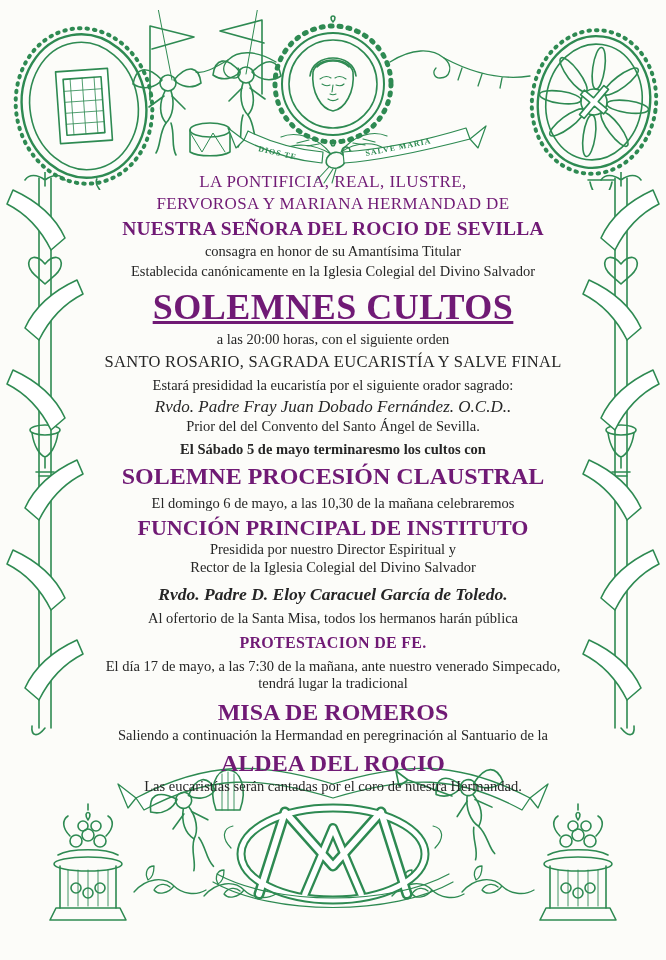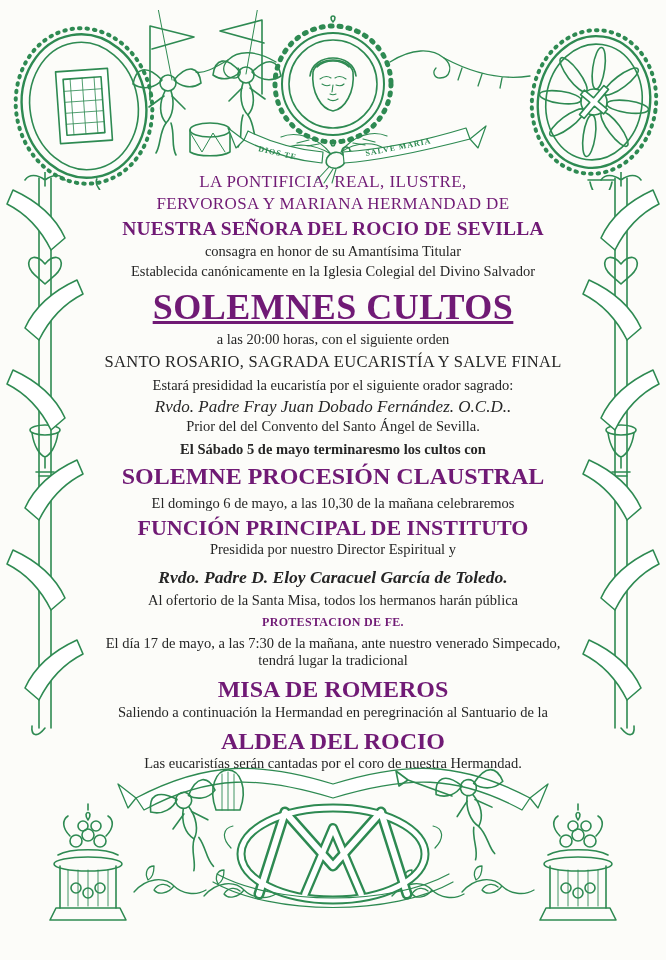--- a/index.html
+++ b/index.html
@@ -31,21 +31,21 @@
   .l-small-green{font-size:17px; line-height:1.28; letter-spacing:.4px;}
   .l-name{font-size:19.5px; font-weight:bold; letter-spacing:.2px; line-height:1.25; margin-top:2px !important;}
   .l-sub{font-size:14.5px; line-height:1.22; margin-top:2px !important;}
   .l-body{font-size:14.5px; line-height:1.22;}
   .h-cultos{font-size:36px; font-weight:bold; letter-spacing:.5px; line-height:1.15; margin-top:7px !important; margin-bottom:2px !important;text-decoration:underline;}
   .l-order{font-size:16.5px; letter-spacing:.3px; line-height:1.3; margin-top:3px !important;}
   .l-orator{font-size:17px; font-weight:normal; font-style:italic; line-height:1.25; margin-top:2px !important;}
   .h-proc{font-size:24px; font-weight:bold; line-height:1.2; margin-top:3px !important;}
   .h-func{font-size:22px; font-weight:bold; line-height:1.2; margin-top:2px !important;}
   .l-rector{font-size:17.5px; font-weight:bold; font-style:italic; line-height:1.3; margin-top:7px !important;}
-  .h-prot{font-size:12px; font-weight:bold; letter-spacing:.3px; line-height:1.3; margin-top:5px !important;}
+  .h-prot{font-size:16px; font-weight:bold; letter-spacing:.3px; line-height:1.3; margin-top:5px !important;}
   .h-misa{font-size:24px; font-weight:bold; line-height:1.2; margin-top:5px !important;}
   .mt4{margin-top:4px !important;}
   .mt6{margin-top:6px !important;font-weight:bold;}
 </style>
 </head>
 <body>
 
 <div class="poster">
 
   <svg class="deco top-band" width="666" height="180" viewBox="0 0 666 180">
@@ -253,20 +253,21 @@
     <p class="l-body mt4">Estará presididad la eucaristía por el siguiente orador sagrado:</p>
     <p class="l-orator">Rvdo. Padre Fray Juan Dobado Fernández. O.C.D..</p>
     <p class="l-body">Prior del del Convento del Santo Ángel de Sevilla.</p>
 
     <p class="l-body mt6">El Sábado 5 de mayo terminaresmo los cultos con</p>
     <p class="h-proc g">SOLEMNE PROCESIÓN CLAUSTRAL</p>
 
     <p class="l-body mt4">El domingo 6 de mayo, a las 10,30 de la mañana celebraremos</p>
     <p class="h-func g">FUNCIÓN PRINCIPAL DE INSTITUTO</p>
     <p class="l-body">Presidida por nuestro Director Espiritual y</p>
+    <p class="l-body">Rector de la Iglesia Colegial del Divino Salvador</p>
     <p class="l-rector">Rvdo. Padre D. Eloy Caracuel García de Toledo.</p>
     <p class="l-body mt4">Al ofertorio de la Santa Misa, todos los hermanos harán pública</p>
     <p class="h-prot g">PROTESTACION DE FE.</p>
 
     <p class="l-body mt4">El día 17 de mayo, a las 7:30 de la mañana, ante nuestro venerado Simpecado,</p>
     <p class="l-body">tendrá lugar la tradicional</p>
     <p class="h-misa g">MISA DE ROMEROS</p>
     <p class="l-body">Saliendo a continuación la Hermandad en peregrinación al Santuario de la</p>
     <p class="h-misa g">ALDEA DEL ROCIO</p>
     <p class="l-body">Las eucaristías serán cantadas por el coro de nuestra Hermandad.</p>

